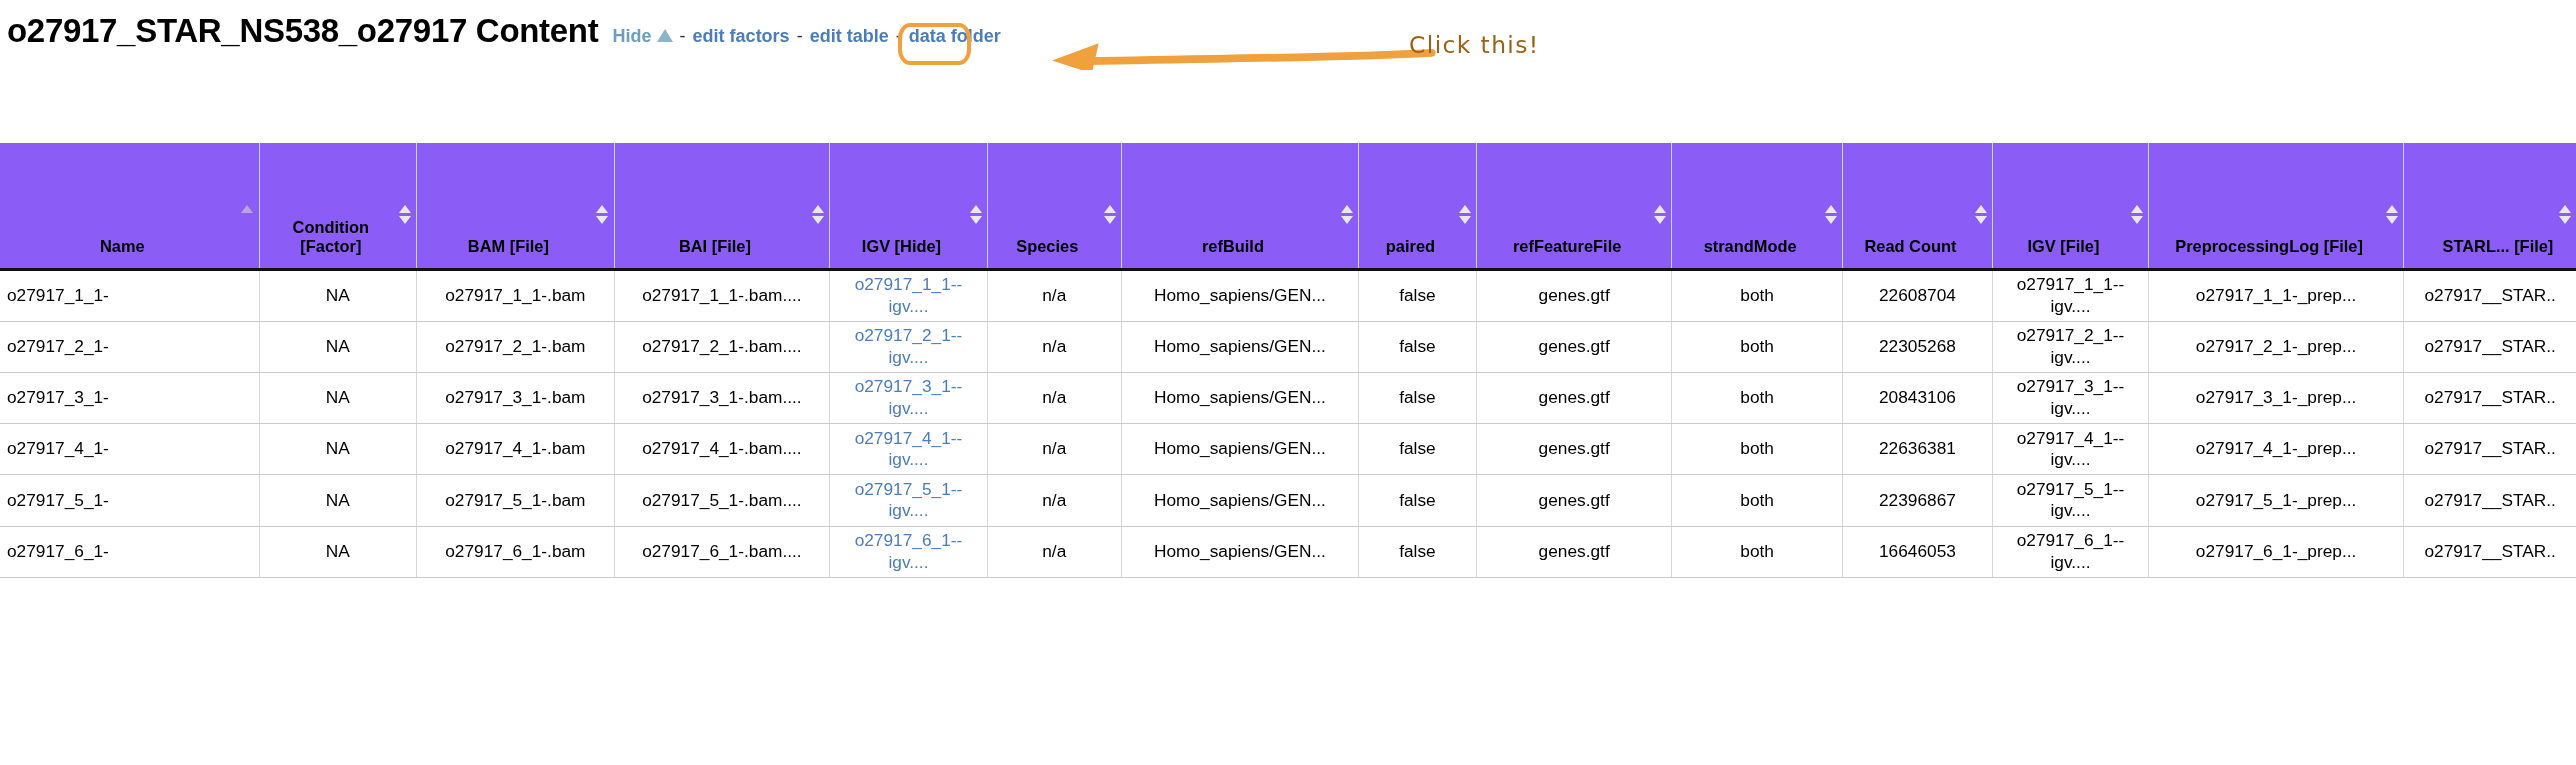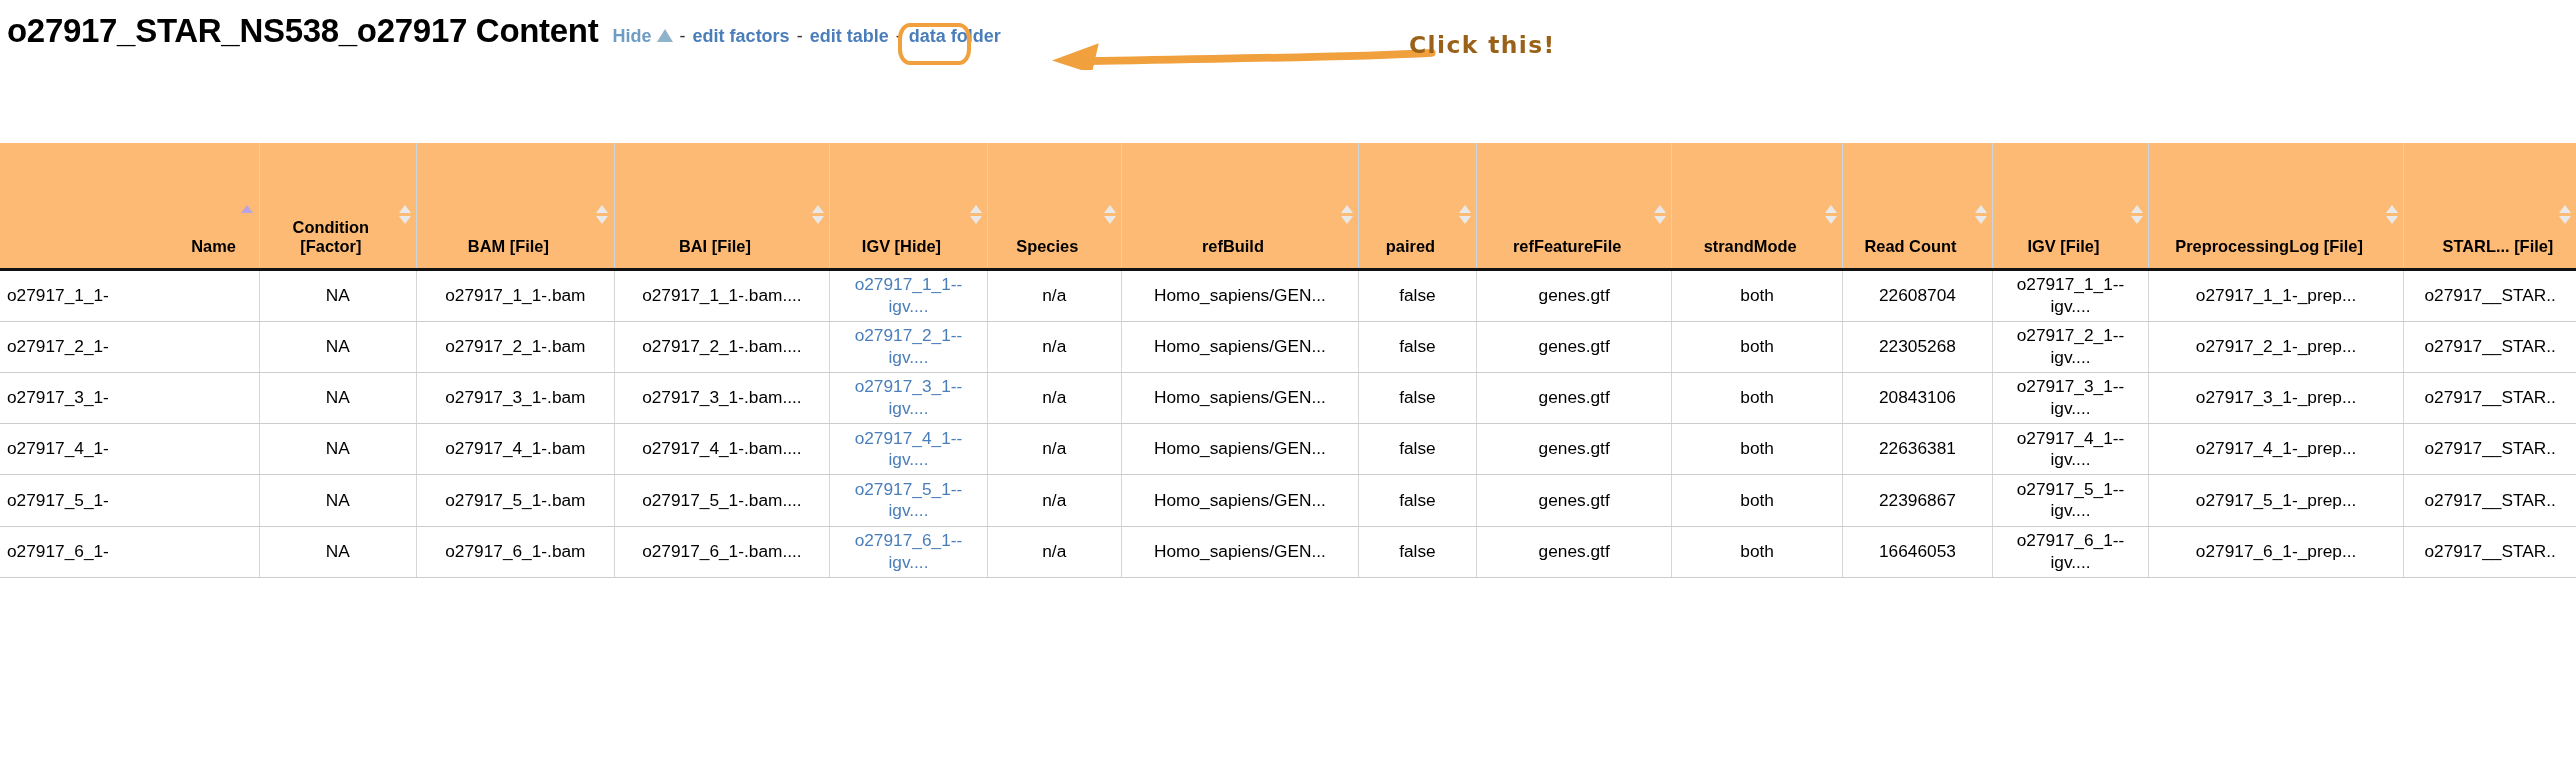--- a/index.html
+++ b/index.html
@@ -86,21 +86,21 @@
     top: 39px;
     width: 467px;
     height: 31px;
     pointer-events: none;
   }
   #annot-text {
     position: absolute;
     left: 1409px;
     top: 31px;
     font-size: 23.4px;
-    font-weight: bold;
+    font-weight: normal;
     color: #9a6219;
     font-family: "DejaVu Sans", sans-serif;
     letter-spacing: 1.4px;
     white-space: nowrap;
   }
 
   
   #search-wrap {
     position: absolute;
     right: 12px;
@@ -130,37 +130,37 @@
   }
 
   
   #content-table {
     border-collapse: collapse;
     table-layout: fixed;
     width: 2576px;
     margin: 0;
   }
   #content-table thead th {
-    background: #fdba74;
+    background: #8b5cf6;
     color: #000;
     font-size: 16.4px;
     font-weight: bold;
     text-align: center;
     vertical-align: bottom;
     padding: 0 8.7px 12px 8.7px;
     height: 126px;
     border-right: 1.7px solid #c9d6e2;
     border-bottom: 3.5px solid #111;
     box-sizing: border-box;
     position: relative;
     cursor: pointer;
     line-height: 1.15;
   }
   #content-table thead th:last-child { border-right: none; text-align: right; }
-  #content-table thead th.left { text-align: right; }
+  #content-table thead th.left { text-align: center; }
   .th-inner {
     display: block;
     padding-right: 14px;
   }
   .sort-arrows {
     position: absolute;
     right: 5.2px;
     bottom: 40px;
     width: 12px;
     height: 22.5px;

